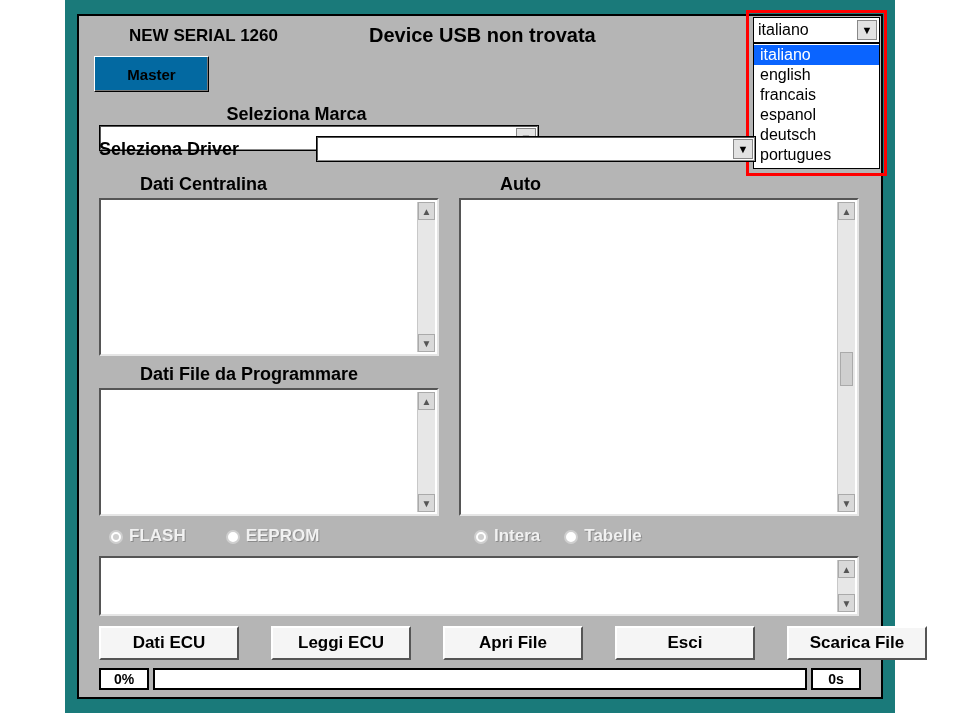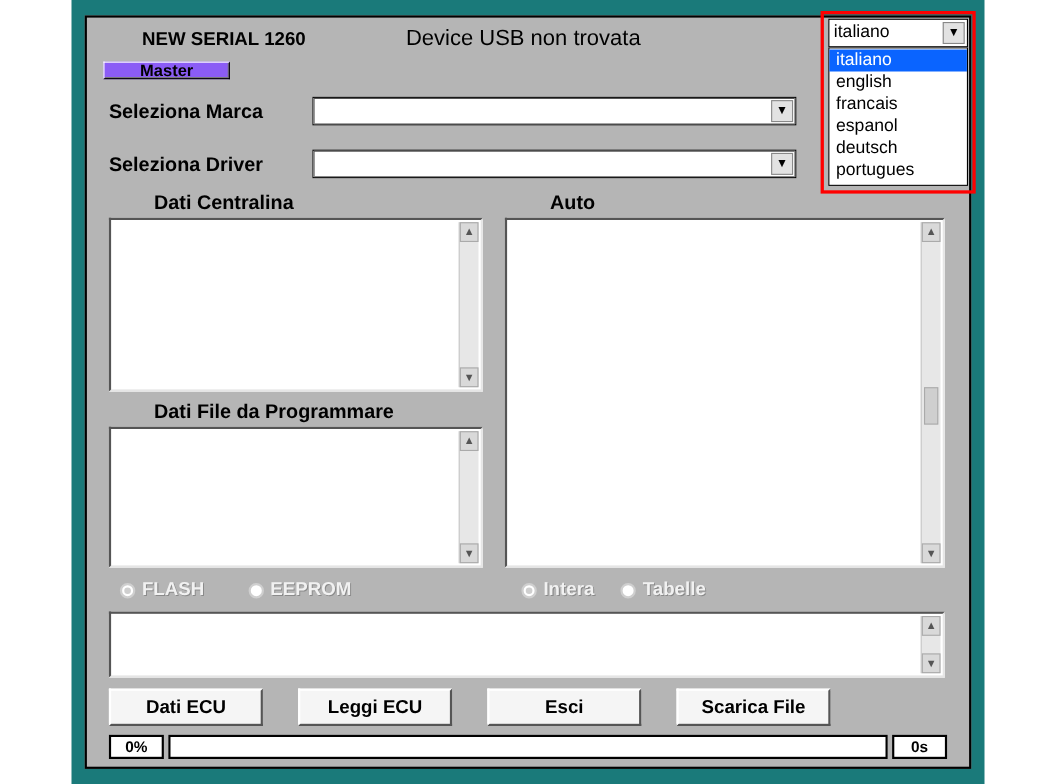--- a/index.html
+++ b/index.html
@@ -33,30 +33,30 @@
   
   .hdr-serial {
     position: absolute;
     left: 50px; top: 10px;
     font-weight: bold;
     font-size: 17px;
   }
   .hdr-status {
     position: absolute;
     left: 290px; top: 8px;
-    font-weight: normal;
+    font-weight: bold;
     font-size: 20px;
     color: #000;
   }
   
   .btn-master {
     position: absolute;
     left: 15px; top: 40px;
-    width: 115px; height: 16px;
-    background: #8b5cf6;
+    width: 115px; height: 36px;
+    background: #0369a1;
     border: 1px solid #000;
     border-top-color:#fff; border-left-color:#fff;
     display:flex; align-items:center; justify-content:center;
     font-weight:bold; font-size:15px;
     cursor:pointer;
     box-shadow: inset -1px -1px 0 #7a7a7a;
   }
 
   
   .lang-box {
@@ -94,22 +94,22 @@
   .lang-item {
     padding:0 6px;
     font-size:16px;
     line-height:20px;
     cursor:pointer;
   }
   .lang-item.selected { background:#0a64ff; color:#fff; }
 
   
   .row { position:absolute; left:20px; display:flex; align-items:center; }
-  .row-marca  { top: 72px; }
-  .row-driver { top: 120px; }
+  .row-marca  { top: 88px; flex-direction: column; }
+  .row-driver { top: 120px; gap: 32px; }
   .row-label { width:185px; font-weight:bold; font-size:18px; }
   .combo {
     width: 440px; height:26px;
     background:#fff;
     border:1px solid #000;
     box-shadow: inset -1px -1px 0 #888, inset 1px 1px 0 #555;
     position:relative;
   }
   .combo .arrow {
     position:absolute; right:2px; top:2px;
@@ -251,20 +251,21 @@
     <div class="sunken box-bottom">
       <div class="vscroll">
         <div class="sbtn">▲</div>
         <div class="sbtn">▼</div>
       </div>
     </div>
 
     <div class="btn-row">
       <div class="big-btn">Dati ECU</div>
       <div class="big-btn">Leggi ECU</div>
+      <div class="big-btn">Apri File</div>
       <div class="big-btn">Esci</div>
       <div class="big-btn">Scarica File</div>
     </div>
 
     <div class="progress-row">
       <div class="pct">0%</div>
       <div class="bar"></div>
       <div class="time">0s</div>
     </div>
 

